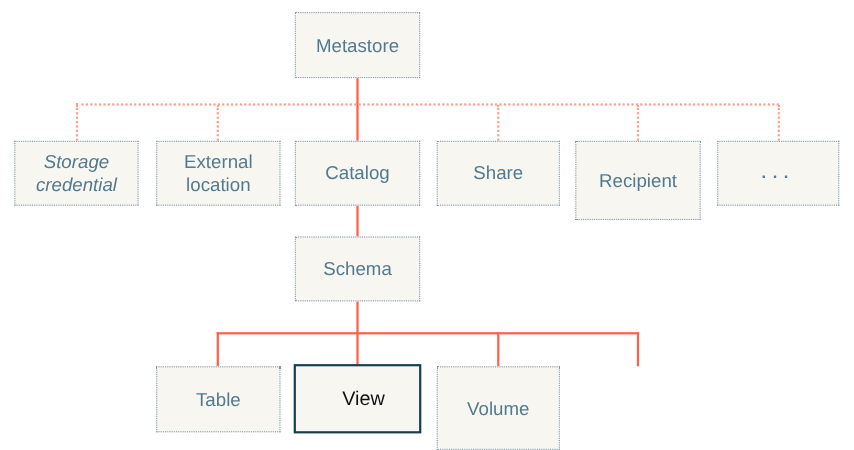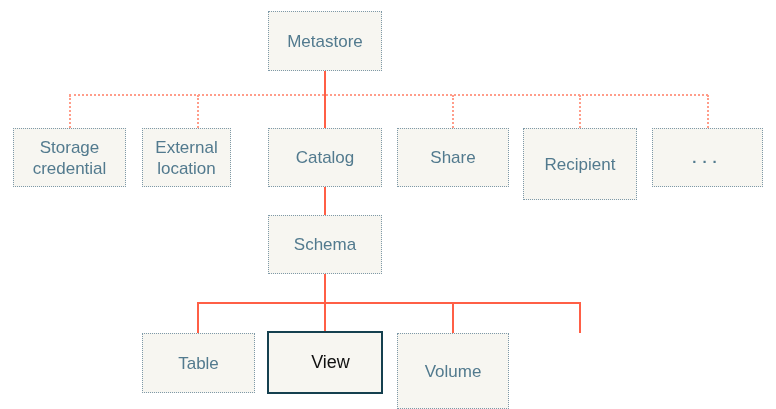--- a/index.html
+++ b/index.html
@@ -53,22 +53,22 @@
     margin-top: 2px;
   }
   .line { position: absolute; z-index: 1; }
   .line--solid-v { width: 2px;  background: var(--solid-line, #ff5f46); }
   .line--solid-h { height: 2px; background: var(--solid-line, #ff5f46); }
   .line--dot-h { height: 0; border-top: 2px dotted var(--dotted-line, #ff9d8a); }
   .line--dot-v { width: 0; border-left: 2px dotted var(--dotted-line, #ff9d8a); }
 
   
   #node-metastore  { left: 268px; top: 11px;  width: 114px; height: 60px; }
-  #node-storage    { left: 13px;  top: 128px; width: 113px; height: 59px; }
-  #node-external   { left: 142px; top: 128px; width: 89px; height: 59px; }
+  #node-storage    { left: 13px;  top: 128px; width: 113px; height: 59px; font-style: italic; }
+  #node-external   { left: 142px; top: 128px; width: 113px; height: 59px; }
   #node-catalog    { left: 268px; top: 128px; width: 114px; height: 59px; }
   #node-share      { left: 397px; top: 128px; width: 112px; height: 59px; }
   #node-recipient  { left: 523px; top: 128px; width: 114px; height: 72px; }
   #node-ellipsis   { left: 652px; top: 128px; width: 111px; height: 59px; }
   #node-schema     { left: 268px; top: 215px; width: 114px; height: 59px; }
   #node-table      { left: 142px; top: 333px; width: 113px; height: 60px; }
   #node-view       { left: 267px; top: 331px; width: 116px; height: 63px; }
   #node-volume     { left: 397px; top: 333px; width: 112px; height: 76px; }
   #node-function   { left: 523px; top: 333px; width: 113px; height: 61px; }
 

